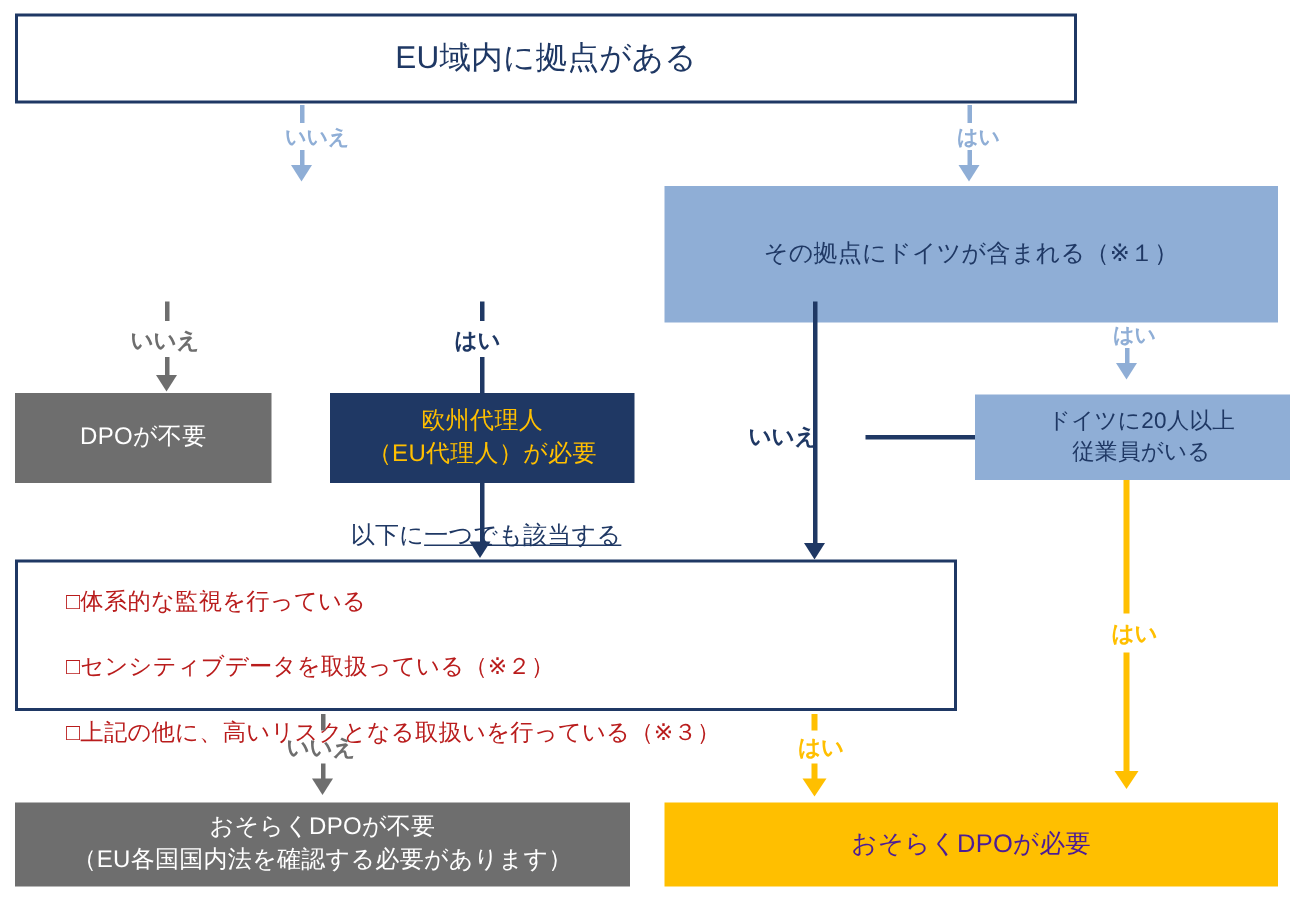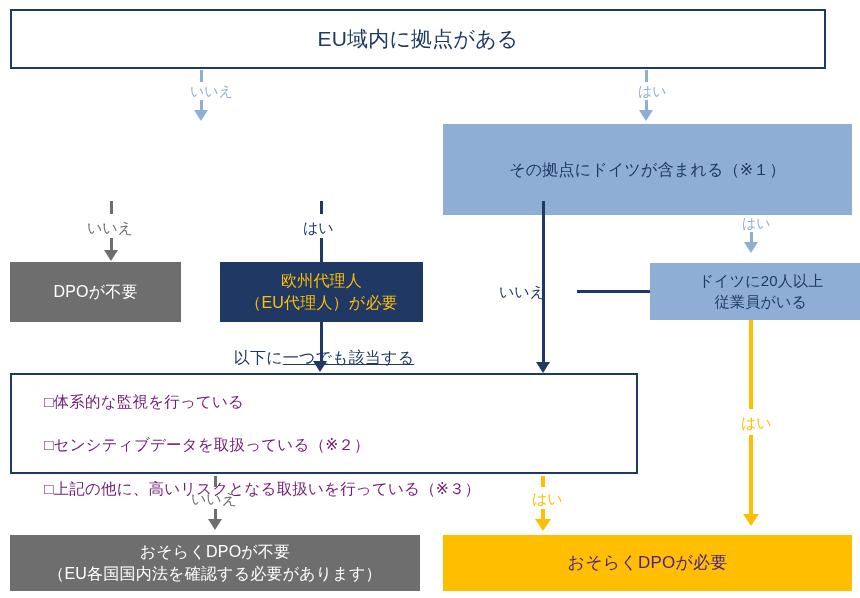--- a/index.html
+++ b/index.html
@@ -42,21 +42,21 @@
   .box-gray{
     background:#6E6E6E;
     color:#ffffff;
   }
   .box-orange{
     background:#FFBF00;
     color:#4c1d95;
   }
 
   
-  #box-root      {left:10px; top:9px;   width:816px; height:60px;  font-size:21px;text-align:center;}
+  #box-root      {left:10px; top:9px;   width:708px; height:60px;  font-size:21px;text-align:center;}
   #box-eu-resident{left:10px; top:124px; width:413px; height:76px;  font-size:16px;}
   #box-germany   {left:443px;top:124px; width:409px; height:91px;  font-size:16px;}
   #box-dpo-not-needed{left:10px;top:262px;width:171px;height:60px; font-size:16px;}
   #box-eu-rep    {left:220px;top:262px; width:203px; height:60px;  font-size:16px;}
   #box-germany-20{left:650px;top:263px; width:222px; height:57px;  font-size:15px;}
   #box-checklist {left:10px; top:373px; width:628px; height:101px;justify-content:flex-end;}
   #box-probably-not{left:10px;top:535px; width:410px; height:56px;  font-size:16px;}
   #box-probably-needed{left:443px;top:535px;width:409px;height:56px;font-size:17px;}
 
   
@@ -71,21 +71,21 @@
     text-align:center;
     font-size:16px;
     color:#1F3864;
     margin:0 0 1px 0;
     line-height:1.25;
   }
   .checklist-title .plain{text-decoration:none;}
   .checklist-title .ul{text-decoration:underline;}
   .checklist-item{
     font-size:15.5px;
-    color:#701a75;
+    color:#b91c1c;
     line-height:1.42;
     padding-left:22px;
     white-space:nowrap;
   }
 
   
   .vline{position:absolute;background:#1F3864;width:3px;}
   .vline.blue{background:#8FAED6;width:3px;}
   .vline.gray{background:#6E6E6E;width:3px;}
   .vline.orange{background:#FFBF00;width:4px;}
@@ -95,20 +95,21 @@
   .arrowhead.navy{border-left:7px solid transparent;border-right:7px solid transparent;border-top:11px solid #1F3864;}
   .arrowhead.blue{border-left:7px solid transparent;border-right:7px solid transparent;border-top:11px solid #8FAED6;}
   .arrowhead.gray{border-left:7px solid transparent;border-right:7px solid transparent;border-top:11px solid #6E6E6E;}
   .arrowhead.orange{border-left:8px solid transparent;border-right:8px solid transparent;border-top:12px solid #FFBF00;}
 
   .edge-label{
     position:absolute;
     font-size:14px;
     line-height:1;
     white-space:nowrap;
+    font-weight:bold;
   }
   .lbl-blue{color:#8FAED6;}
   .lbl-navy{color:#1F3864;}
   .lbl-gray{color:#6E6E6E;}
   .lbl-orange{color:#FFBF00;}
 </style>
 </head>
 <body>
 
 <div id="stage">

